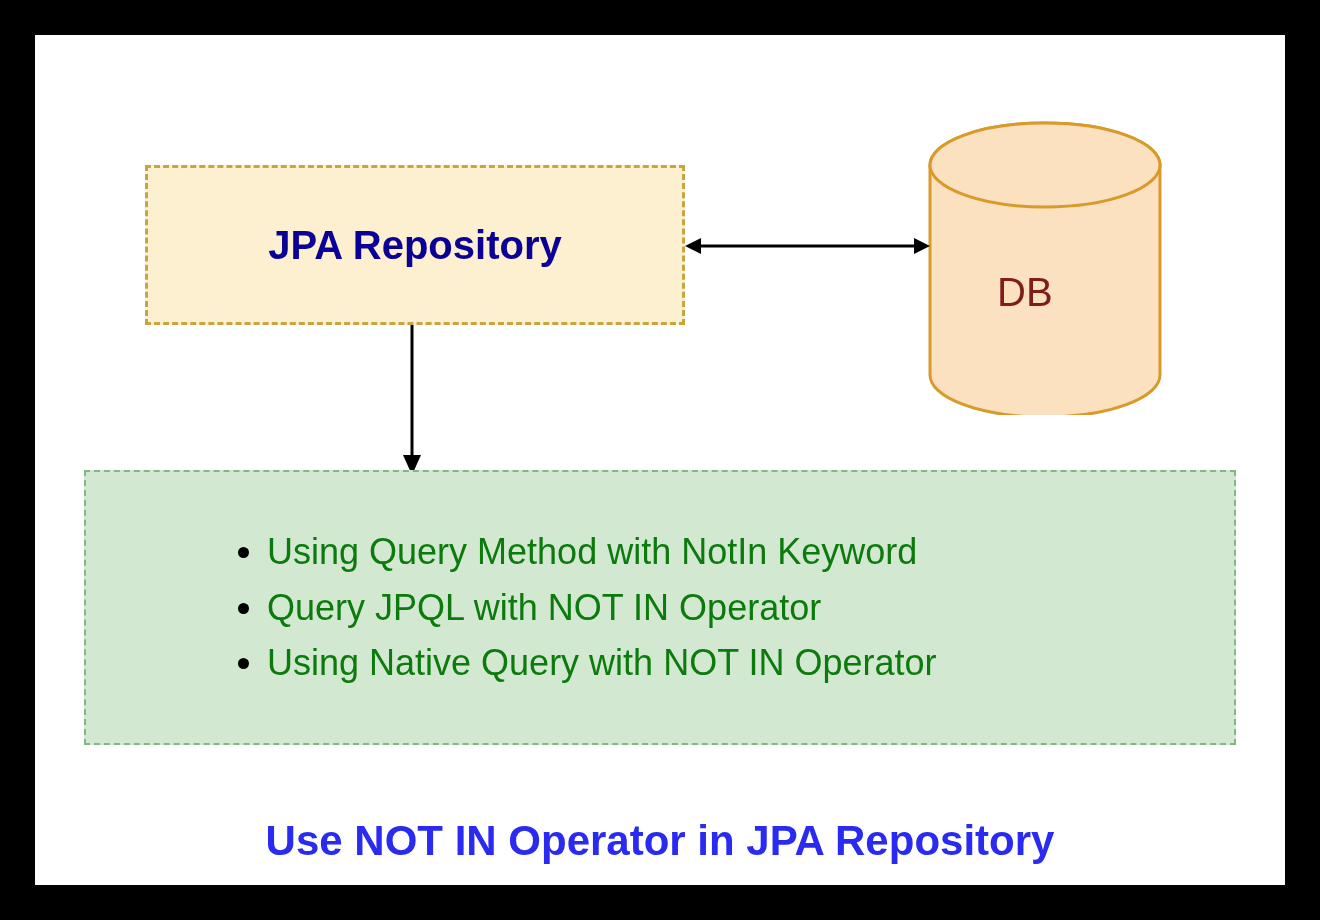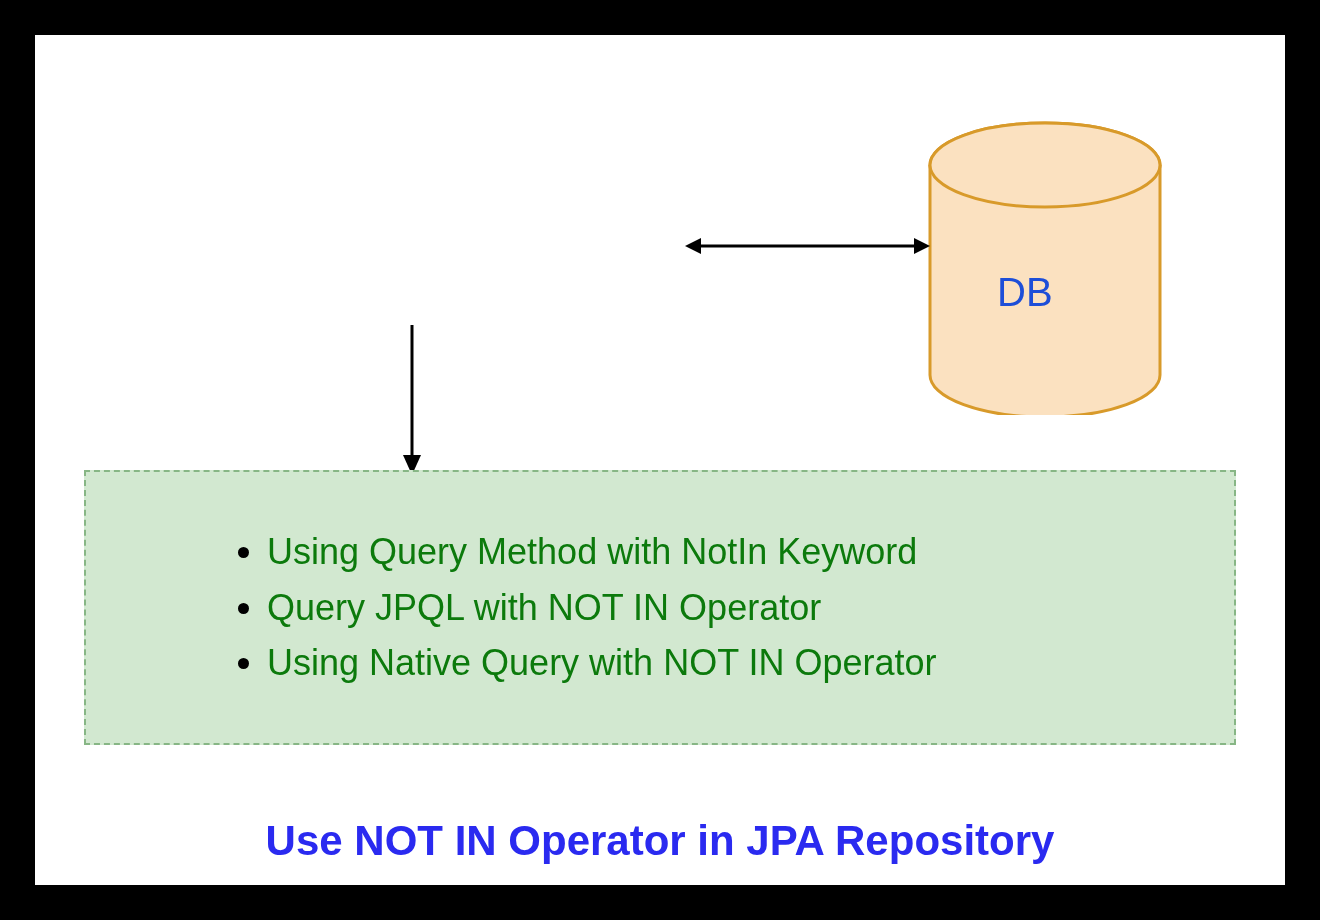--- a/index.html
+++ b/index.html
@@ -35,21 +35,21 @@
     }
     .db-cylinder {
       position: absolute;
       left: 885px;
       top: 80px;
     }
     .db-label {
       position: absolute;
       left: 962px;
       top: 235px;
-      color: #1d4ed8;
+      color: #7f1d1d;
       font-size: 40px;
       font-weight: 400;
     }
     .arrow-horizontal {
       position: absolute;
       left: 650px;
       top: 196px;
     }
     .arrow-down {
       position: absolute;
@@ -90,20 +90,23 @@
       color: #2a2af0;
       font-size: 42px;
       font-weight: bold;
     }
   </style>
 </head>
 <body>
 
 <div class="canvas">
 
+  <div class="repo-box">
+    <span class="repo-label">JPA Repository</span>
+  </div>
 
   <svg class="db-cylinder" width="250" height="300">
     <ellipse cx="125" cy="50" rx="115" ry="42" fill="#fbe1c0" stroke="#d89a2a" stroke-width="3"></ellipse>
     <path d="M 10 50 L 10 260 A 115 42 0 0 0 240 260 L 240 50" fill="#fbe1c0" stroke="#d89a2a" stroke-width="3"></path>
     <ellipse cx="125" cy="50" rx="115" ry="42" fill="#fbe1c0" stroke="#d89a2a" stroke-width="3"></ellipse>
   </svg>
 
   <div class="db-label">DB</div>
 
   <svg class="arrow-horizontal" width="245" height="30">

